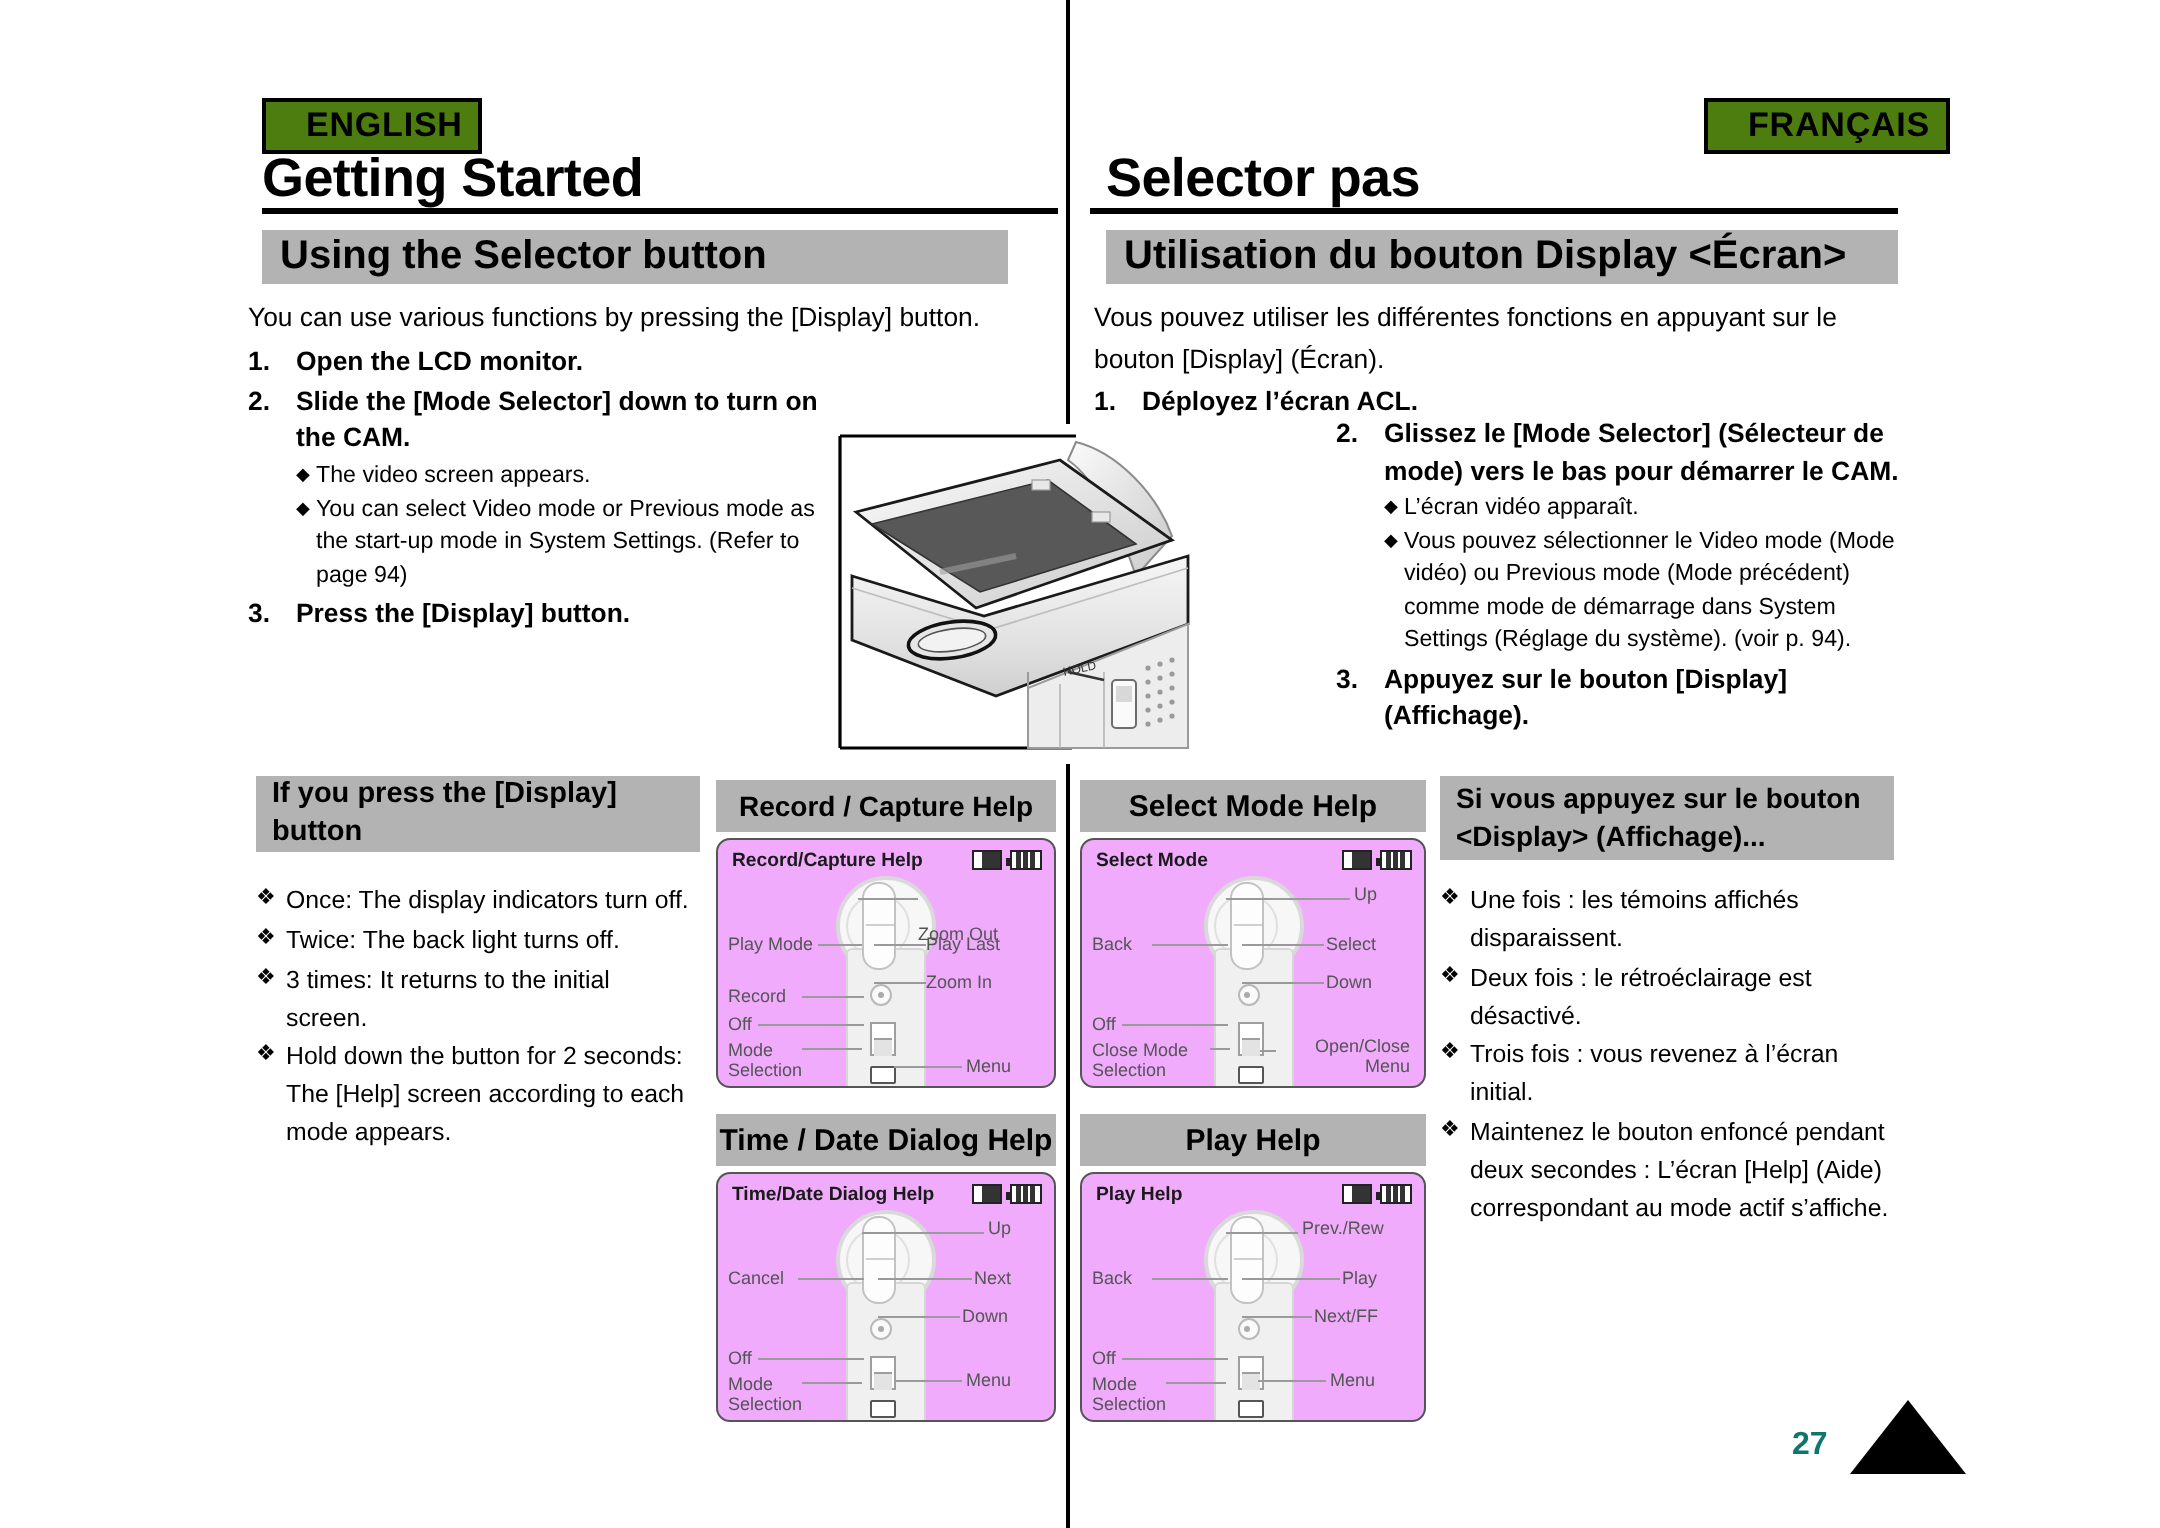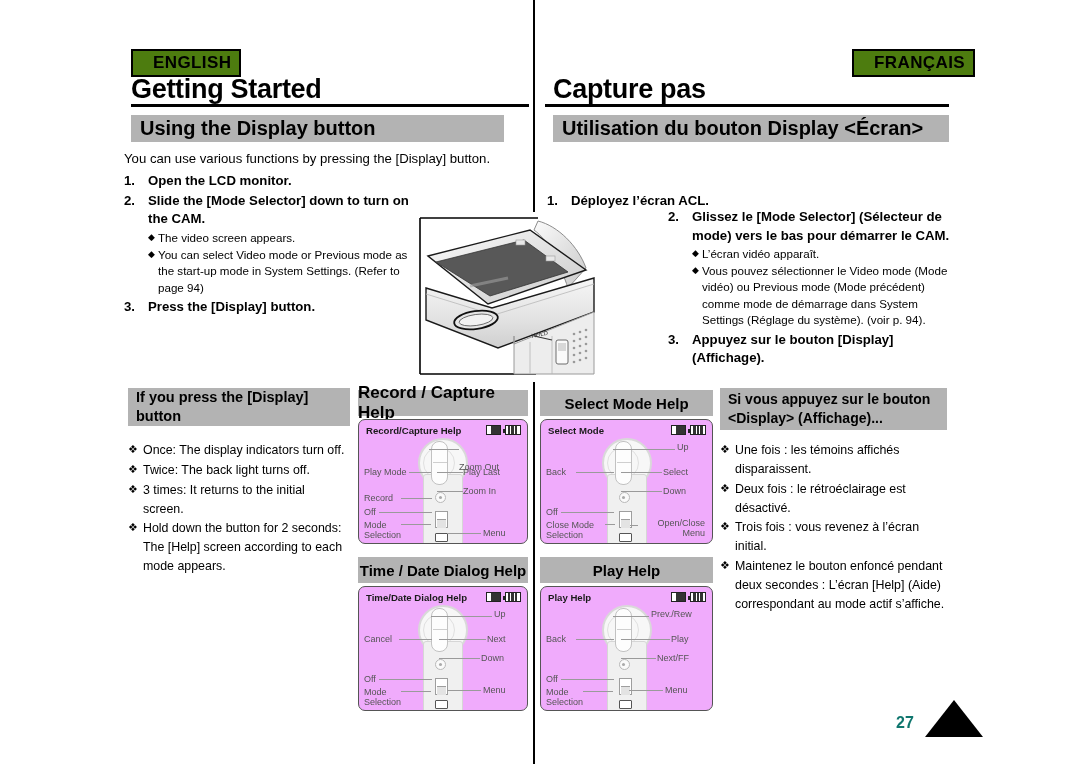--- a/index.html
+++ b/index.html
@@ -109,21 +109,21 @@
   .col-banner {
     position: absolute; background: #b3b3b3; font-weight: bold;
     display: flex; align-items: center;
   }
   #cb-en {
     left: 128px; top: 388px; width: 222px; height: 38px;
     font-size: 14.5px; padding-left: 8px; line-height: 1.33;
   }
   #cb-rec {
     left: 358px; top: 390px; width: 170px; height: 26px;
-    font-size: 17px; justify-content: center;
+    font-size: 14px; justify-content: center;
   }
   #cb-sel {
     left: 540px; top: 390px; width: 173px; height: 26px;
     font-size: 15px; justify-content: center;
   }
   #cb-fr {
     left: 720px; top: 388px; width: 227px; height: 42px;
     font-size: 14px; padding-left: 8px; line-height: 1.33;
   }
   #cb-time {
@@ -257,21 +257,21 @@
 <body>
 
 <div class="page">
 
   <div class="divider"></div>
   <div class="divider-mask"></div>
 
   <div class="lang-tag" id="lang-en">ENGLISH</div>
   <div class="chapter-title" id="title-en">Getting Started</div>
   <div class="title-rule" id="rule-left"></div>
-  <div class="banner" id="banner-en">Using the Display button</div>
+  <div class="banner" id="banner-en">Using the Selector button</div>
   <div class="intro" id="intro-en">You can use various functions by pressing the [Display] button.</div>
 
   <div class="steps" id="steps-en">
     <div class="step">
       <div class="step-num">1.</div>
       <div class="step-text">Open the LCD monitor.</div>
     </div>
     <div class="step">
       <div class="step-num">2.</div>
       <div class="step-text">Slide the [Mode Selector] down to turn on the CAM.</div>
@@ -286,23 +286,24 @@
         <div class="sub-text">You can select Video mode or Previous mode as the start-up mode in System Settings. (Refer to page 94)</div>
       </div>
     </div>
     <div class="step">
       <div class="step-num">3.</div>
       <div class="step-text">Press the [Display] button.</div>
     </div>
   </div>
 
   <div class="lang-tag" id="lang-fr">FRANÇAIS</div>
-  <div class="chapter-title" id="title-fr">Capture pas</div>
+  <div class="chapter-title" id="title-fr">Selector pas</div>
   <div class="title-rule" id="rule-right"></div>
   <div class="banner" id="banner-fr">Utilisation du bouton Display &lt;Écran&gt;</div>
+  <div class="intro" id="intro-fr">Vous pouvez utiliser les différentes fonctions en appuyant sur le bouton [Display] (Écran).</div>
 
   <div class="steps" id="steps-fr-1">
     <div class="step">
       <div class="step-num">1.</div>
       <div class="step-text">Déployez l’écran ACL.</div>
     </div>
   </div>
 
   <div class="steps" id="steps-fr-2">
     <div class="step">

